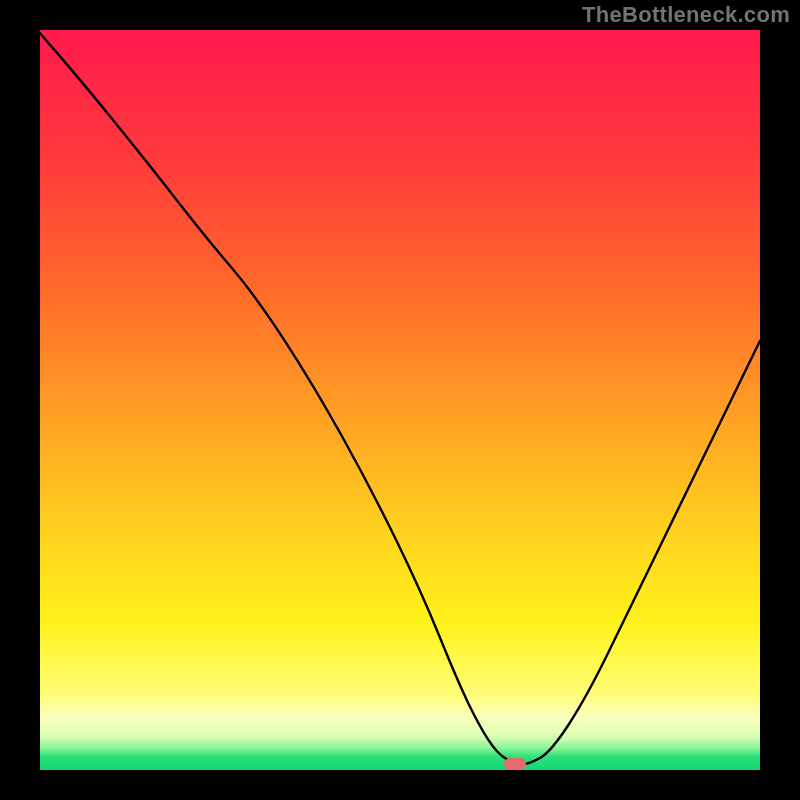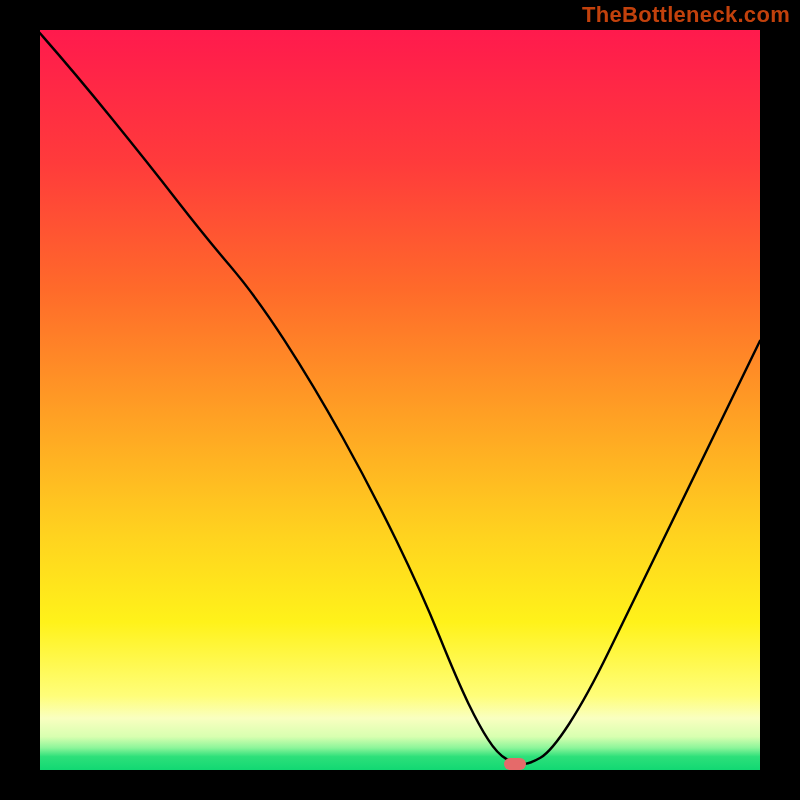--- a/index.html
+++ b/index.html
@@ -13,21 +13,21 @@
   .frame {
     position: relative;
     width: 800px;
     height: 800px;
     background: #000;
   }
   .watermark {
     position: absolute;
     top: 2px;
     right: 10px;
-    color: #c2410c;
+    color: #737373;
     font-size: 22px;
     font-weight: 600;
     letter-spacing: 0.3px;
     z-index: 20;
   }
 
   
   .plot-wrap {
     position: absolute;
     left: 40px;

